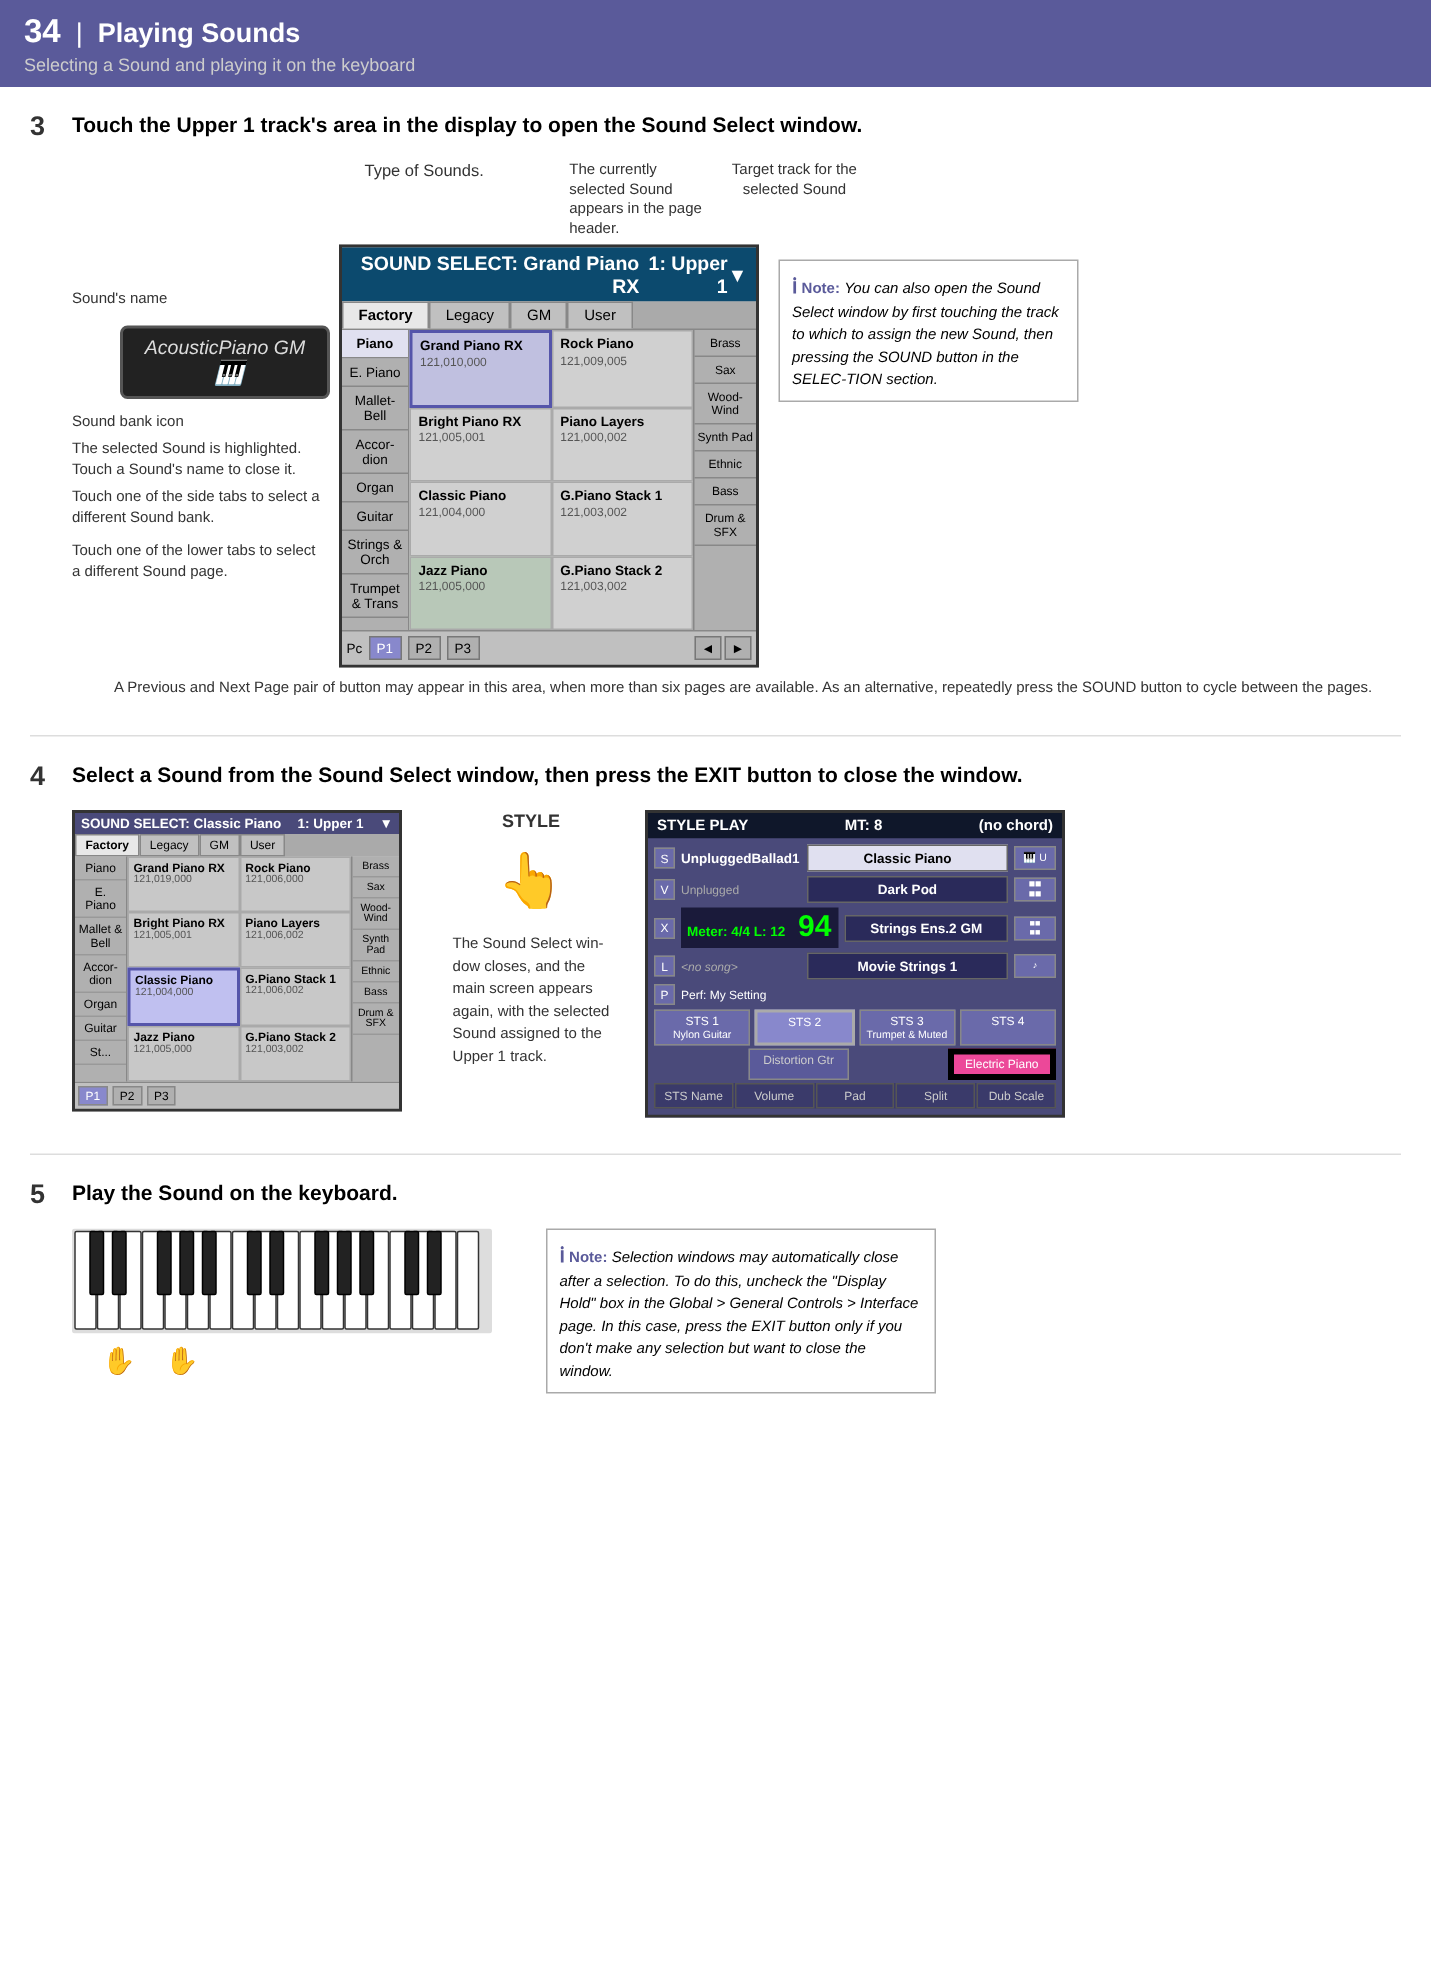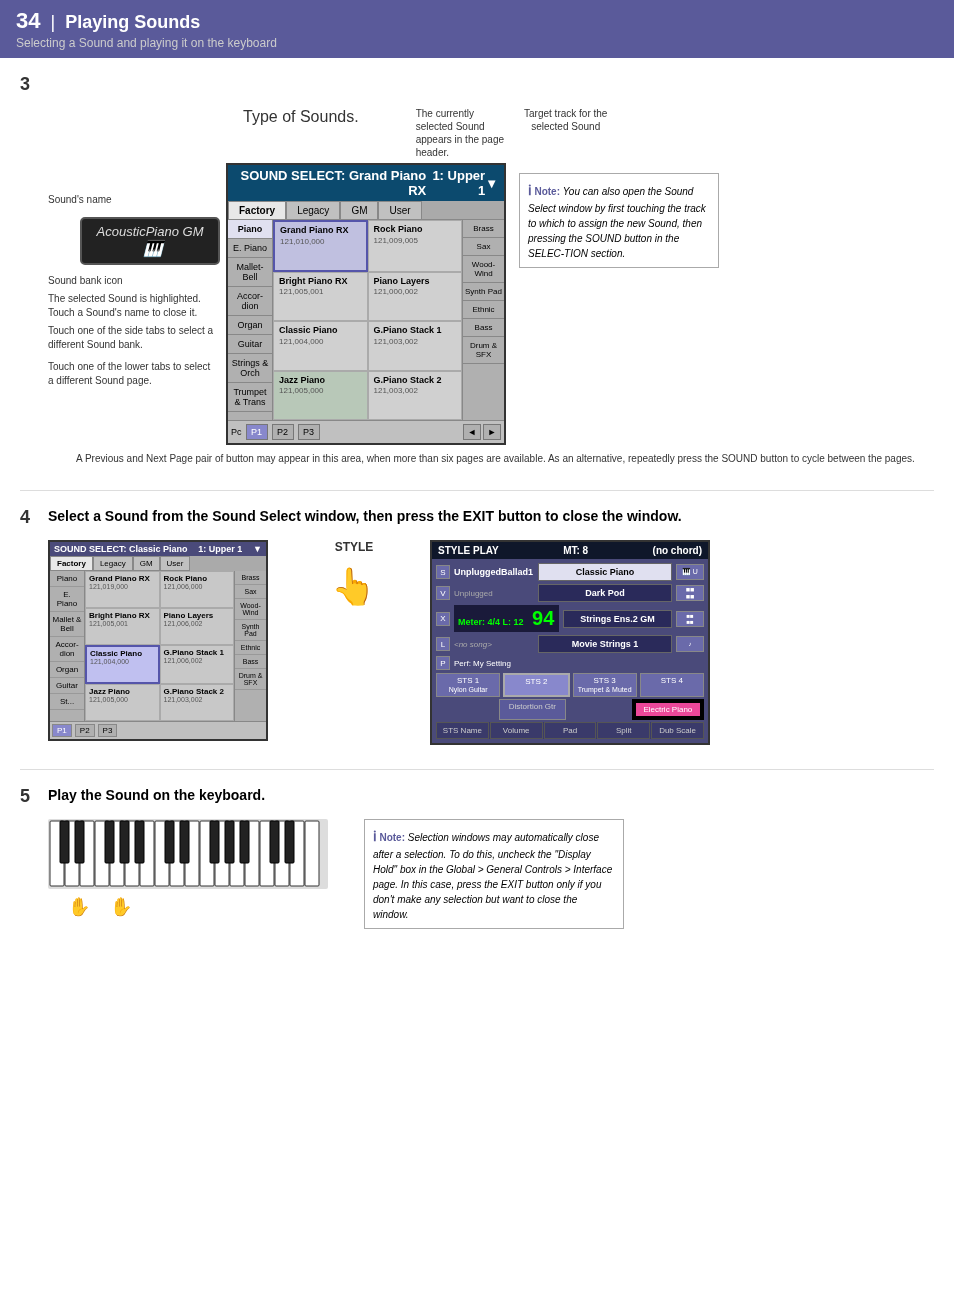--- a/index.html
+++ b/index.html
@@ -512,26 +512,27 @@
     <span class="page-title">Playing Sounds</span>
   </div>
   <div class="page-subtitle">Selecting a Sound and playing it on the keyboard</div>
 </div>
 
 <div class="content">
 
   <div class="step">
     <div class="step-header">
       <span class="step-num">3</span>
+      <span class="step-title">Touch the Upper 1 track's area in the display to open the Sound Select window.</span>
     </div>
 
     <div class="step3-full">
 
       <div style="display:flex; gap:0; margin-bottom:4px; padding-left:195px;">
-        <div style="font-size:16px;color:#333;text-align:center;line-height:1.3;margin-right:30px;">
+        <div style="font-size:11px;color:#333;text-align:center;line-height:1.3;margin-right:30px;">
           Type of Sounds.
         </div>
         <div style="font-size:10px;color:#333;text-align:left;line-height:1.3;margin-right:20px;margin-left:27px;">
           The currently<br>selected Sound<br>appears in the page<br>header.
         </div>
         <div style="font-size:10px;color:#333;text-align:center;line-height:1.3;">
           Target track for the<br>selected Sound
         </div>
       </div>
 
@@ -747,20 +748,23 @@
             <div class="sss-pg-btn active">P1</div>
             <div class="sss-pg-btn">P2</div>
             <div class="sss-pg-btn">P3</div>
           </div>
         </div>
       </div>
 
       <div class="step4-center">
         <div class="exit-label">STYLE</div>
         <div style="font-size:36px;margin:8px 0;">👆</div>
+        <div class="caption-text">
+          The Sound Select win-<br>dow closes, and the<br>main screen appears<br>again, with the selected<br>Sound assigned to the<br>Upper 1 track.
+        </div>
       </div>
 
       <div class="step4-right">
         <div class="style-play-window">
           <div class="sp-title-bar">
             <span>STYLE PLAY</span>
             <span>MT: 8</span>
             <span>(no chord)</span>
           </div>
           <div class="sp-body">

